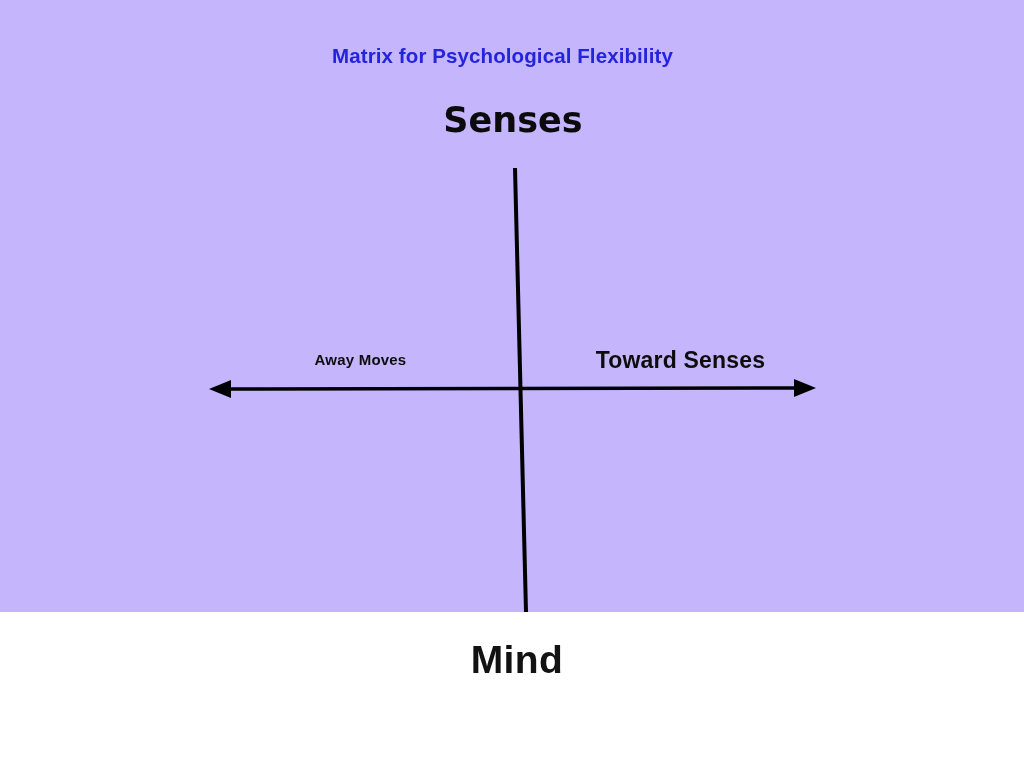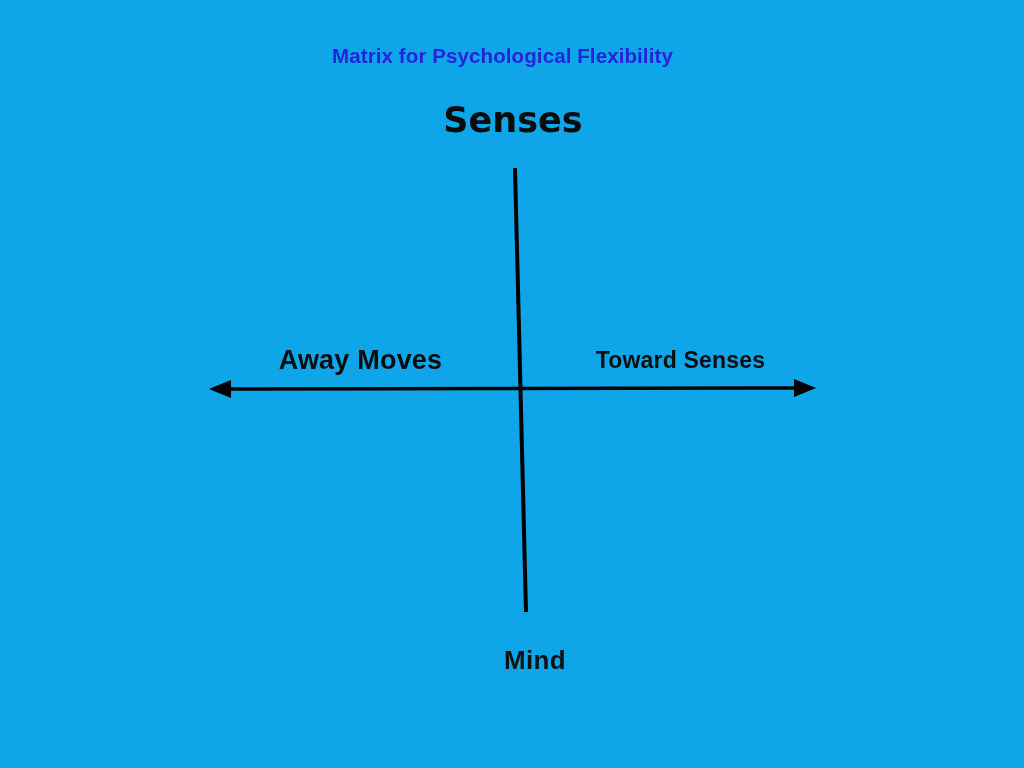--- a/index.html
+++ b/index.html
@@ -15,22 +15,22 @@
     overflow: hidden;
     font-family: "Liberation Sans", sans-serif;
     -webkit-font-smoothing: antialiased;
   }
 
   #canvas {
     position: absolute;
     left: 0;
     top: 0;
     width: 1024px;
-    height: 768px;
-    background: #0ea5e9;
+    height: 612px;
+    background: #c4b5fd;
   }
 
   .slide-title {
     position: absolute;
     left: 0;
     top: 44px;
     width: 1005px;
     text-align: center;
     font-family: "Liberation Sans", sans-serif;
     font-weight: bold;
@@ -58,42 +58,42 @@
     font-family: "DejaVu Sans", sans-serif;
     font-weight: bold;
     font-size: 35px;
     line-height: 40px;
     color: #0b0b0b;
     white-space: nowrap;
   }
 
   .label-mind {
     position: absolute;
-    left: 435px;
+    left: 417px;
     top: 641px;
     width: 200px;
     text-align: center;
     font-family: "Liberation Sans", sans-serif;
     font-weight: bold;
-    font-size: 26px;
+    font-size: 39px;
     line-height: 38px;
     letter-spacing: 0.4px;
     color: #121212;
     white-space: nowrap;
   }
 
   .label-away {
     position: absolute;
     left: 258px;
     top: 345px;
     width: 205px;
     text-align: center;
     font-family: "Liberation Sans", sans-serif;
     font-weight: bold;
-    font-size: 27px;
+    font-size: 15px;
     line-height: 30px;
     letter-spacing: 0.2px;
     color: #0d0d0d;
     white-space: nowrap;
   }
 
   .label-toward {
     position: absolute;
     left: 578px;
     top: 345px;

